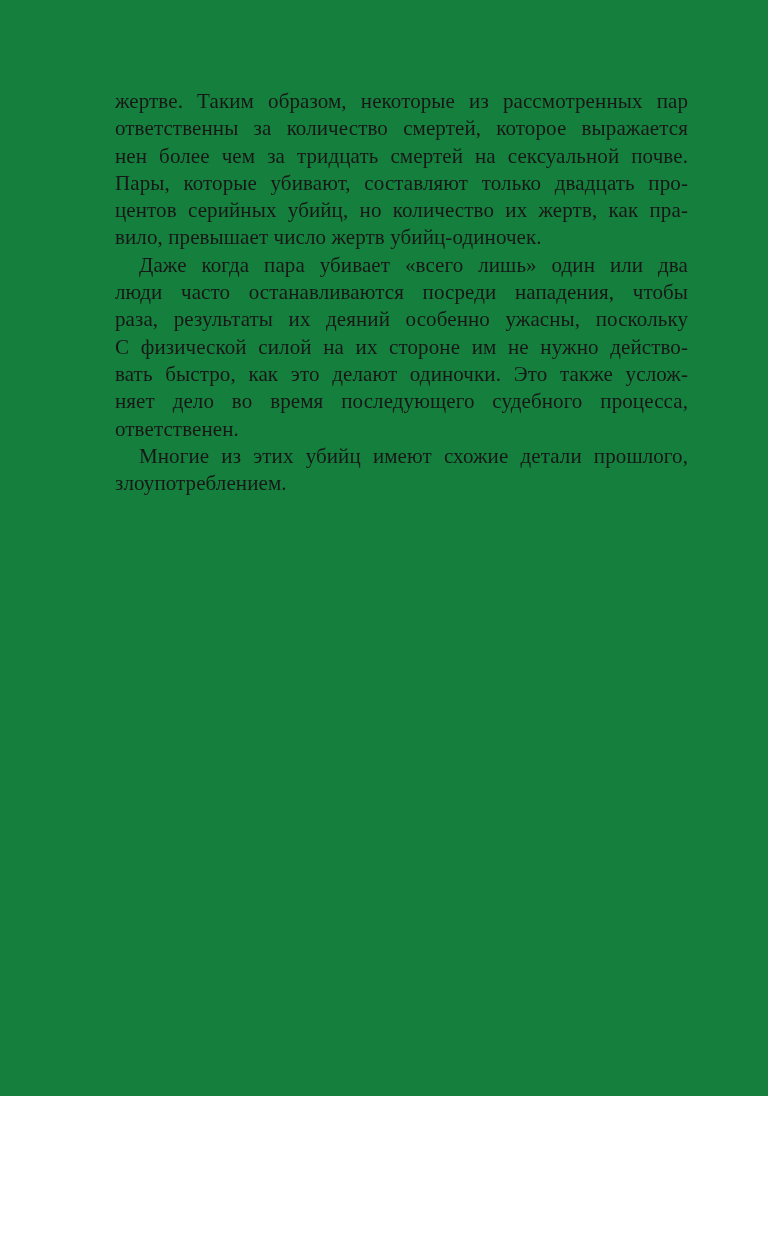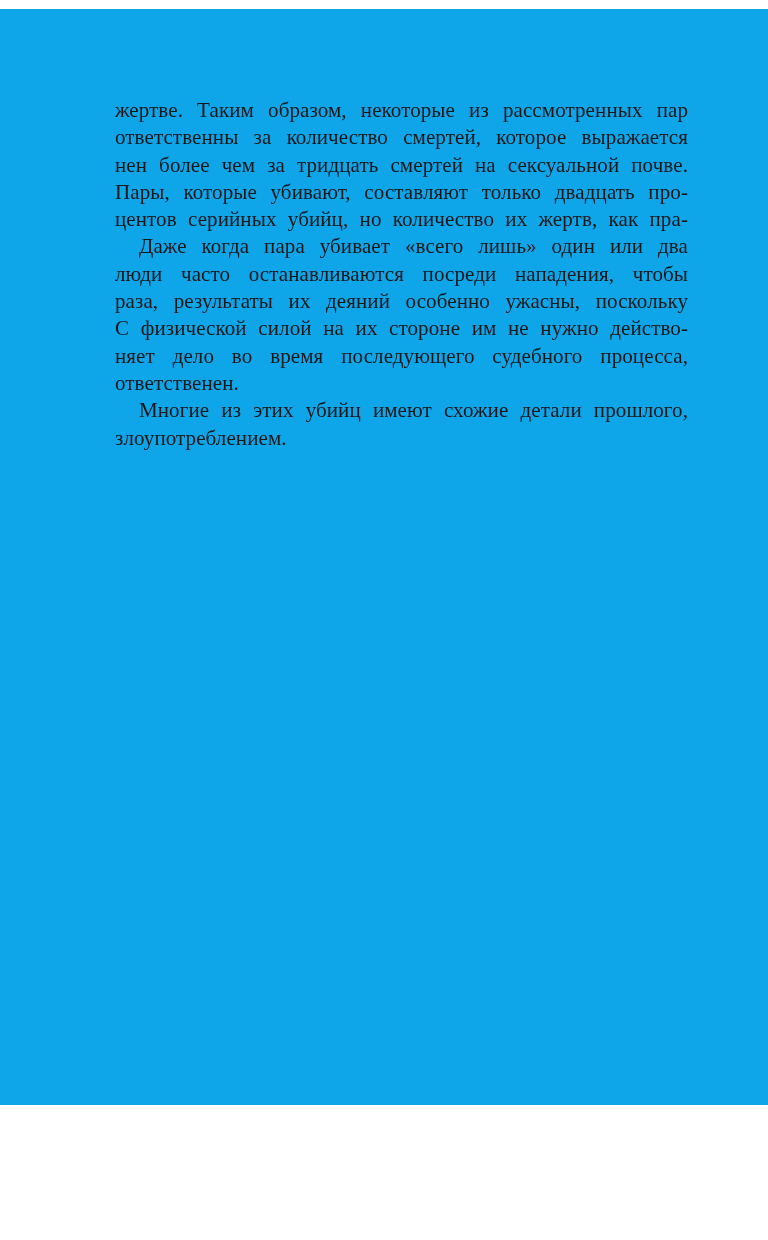--- a/index.html
+++ b/index.html
@@ -3,24 +3,23 @@
 <meta charset="utf-8">
 <style>
   html, body {
     margin: 0;
     padding: 0;
   }
   .page {
     position: relative;
     width: 768px;
     height: 1096px;
-    background: #0ea5e9;
+    background: #15803d;
     overflow: hidden;
     font-family: "Liberation Serif", "DejaVu Serif", serif;
-    margin-top: 9px;
   }
   .text-block {
     position: absolute;
     left: 115px;
     top: 88px;
     width: 573px;
     color: #171717;
     font-size: 21px;
     line-height: 27.3px;
     letter-spacing: 0.1px;
@@ -41,22 +40,24 @@
 </head>
 <body>
 
 <div class="page">
   <div class="text-block" style="color: rgb(23, 23, 23);">
       <div class="text-line">жертве. Таким образом, некоторые из рассмотренных пар</div>
       <div class="text-line">ответственны за количество смертей, которое выражается</div>
       <div class="text-line">нен более чем за тридцать смертей на сексуальной почве.</div>
       <div class="text-line">Пары, которые убивают, составляют только двадцать про-</div>
       <div class="text-line">центов серийных убийц, но количество их жертв, как пра-</div>
+      <div class="text-line last">вило, превышает число жертв убийц-одиночек.</div>
       <div class="text-line indent">Даже когда пара убивает «всего лишь» один или два</div>
       <div class="text-line">люди часто останавливаются посреди нападения, чтобы</div>
       <div class="text-line">раза, результаты их деяний особенно ужасны, поскольку</div>
       <div class="text-line">С физической силой на их стороне им не нужно действо-</div>
+      <div class="text-line">вать быстро, как это делают одиночки. Это также услож-</div>
       <div class="text-line">няет дело во время последующего судебного процесса,</div>
       <div class="text-line last">ответственен.</div>
       <div class="text-line indent">Многие из этих убийц имеют схожие детали прошлого,</div>
       <div class="text-line last">злоупотреблением.</div>
     </div>
 </div>
 
 </body></html>

